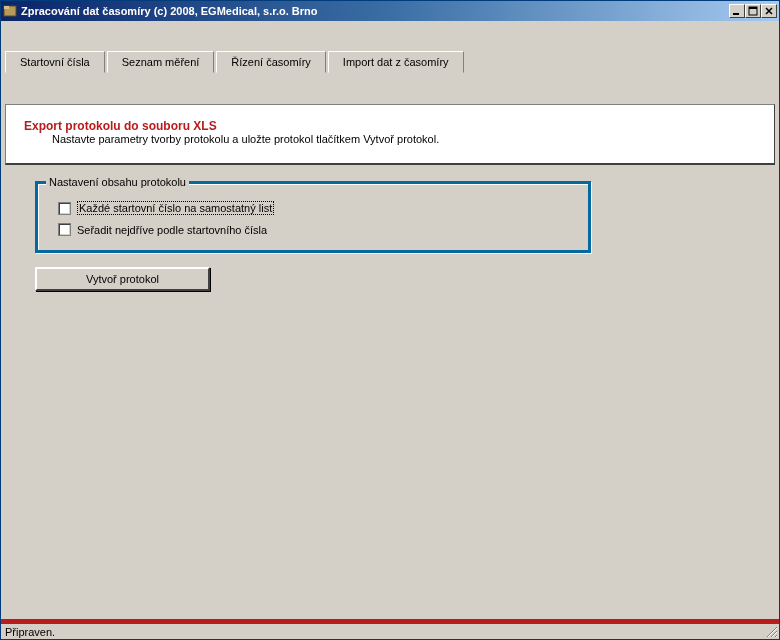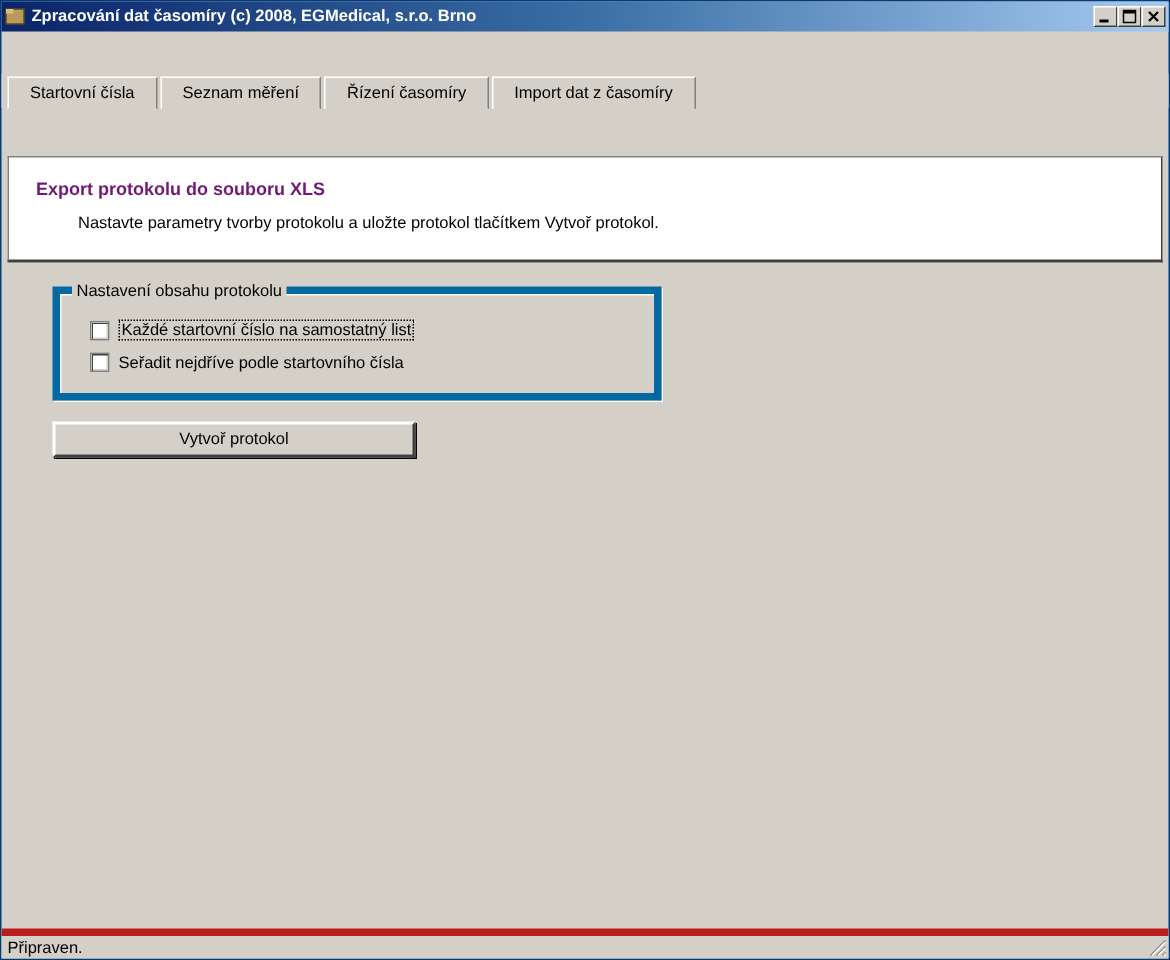--- a/index.html
+++ b/index.html
@@ -79,40 +79,39 @@
     border-top: 1px solid #808080;
     border-left: 1px solid #808080;
     border-right: 1px solid #404040;
     border-bottom: 2px solid #404040;
     padding: 14px 18px 18px 18px;
     margin-bottom: 16px;
   }
   .header-panel .hp-title {
     font-weight: bold;
     font-size: 12px;
-    color: #701a75;
-    margin-bottom: 10px;
+    color: #b91c1c;
   }
   .header-panel .hp-text {
     font-size: 11px;
     color: #000;
     padding-left: 28px;
   }
 
   .body-area {
     padding: 0 30px;
   }
 
   .groupbox {
     position: relative;
-    border: 5px solid #0369a1;
+    border: 3px solid #0369a1;
     box-shadow: inset 1px 1px 0 #fff, 1px 1px 0 #fff;
     padding: 14px 12px 12px 12px;
     margin-bottom: 14px;
-    width: 406px;
+    width: 556px;
   }
   .groupbox .legend {
     position: absolute;
     top: -8px; left: 8px;
     background: #d4d0c8;
     padding: 0 3px;
     font-size: 11px;
     color: #000;
   }
   .checkrow {
@@ -125,21 +124,21 @@
     width: 13px; height: 13px;
     background: #fff;
     border: 1px solid #808080;
     box-shadow: inset 1px 1px 0 #404040, inset -1px -1px 0 #d4d0c8;
     display: inline-block;
   }
   .cblabel { font-size: 11px; color: #000; }
   .cblabel.focus { border: 1px dotted #000; padding: 0 1px; }
 
   .button {
-    width: 242px; height: 24px;
+    width: 175px; height: 24px;
     background: #d4d0c8;
     border: 2px solid;
     border-top-color: #fff;
     border-left-color: #fff;
     border-right-color: #404040;
     border-bottom-color: #404040;
     box-shadow: 1px 1px 0 #000;
     display: inline-flex; align-items: center; justify-content: center;
     font-size: 11px;
     color: #000;

